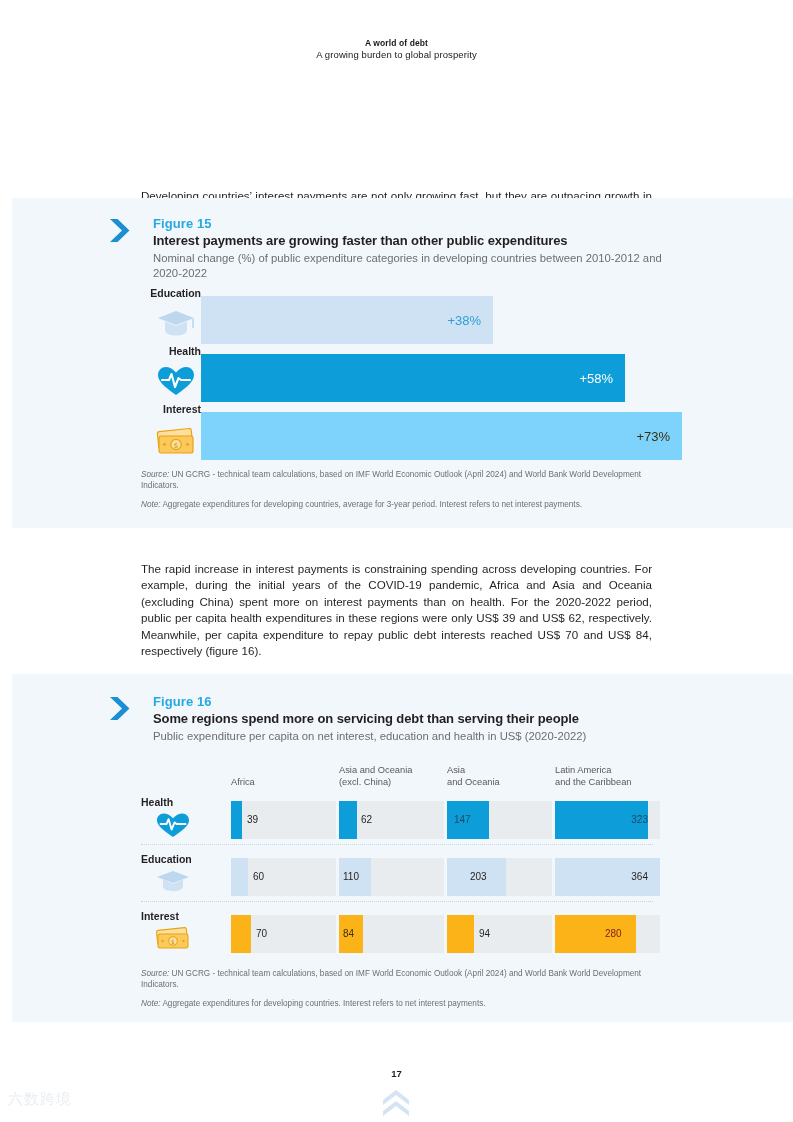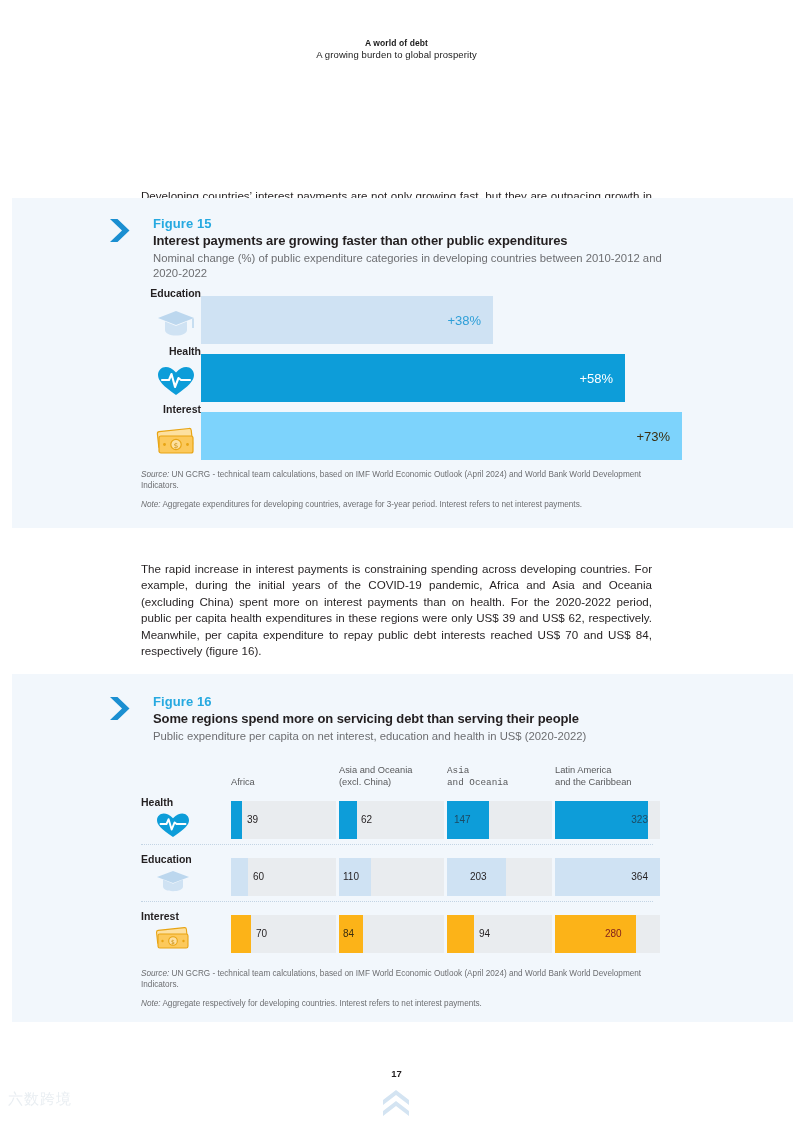--- a/index.html
+++ b/index.html
@@ -361,21 +361,21 @@
 <div class="f16-chart">
 
   <div class="f16-colheads">
     <div class="f16-colhead" style="left:90px;">
       <div>Africa</div>
     </div>
     <div class="f16-colhead" style="left:198px;">
       <div>Asia and Oceania</div>
       <div>(excl. China)</div>
     </div>
-    <div class="f16-colhead" style="left:306px;font-family:Liberation Mono, monospace;">
+    <div class="f16-colhead" style="left:306px;">
       <div>Asia</div>
       <div>and Oceania</div>
     </div>
     <div class="f16-colhead" style="left:414px;">
       <div>Latin America</div>
       <div>and the Caribbean</div>
     </div>
   </div>
 
   <div class="f16-row health first">
@@ -459,21 +459,21 @@
       <div class="f16-num" style="left:50px; color:#7f1d1d;">280</div>
     </div>
   </div>
 </div>
 
 <div class="srcnote" style="top:968px;">
   <div class="sn-line">
     <em>Source:</em><span> UN GCRG - technical team calculations, based on IMF World Economic Outlook (April 2024) and World Bank World Development Indicators.</span>
   </div>
   <div class="sn-line">
-    <em>Note:</em><span> Aggregate respectively for developing countries. Interest refers to net interest payments.</span>
+    <em>Note:</em><span> Aggregate expenditures for developing countries. Interest refers to net interest payments.</span>
   </div>
 </div>
 
 <div class="pagenum">17</div>
 
 <div class="footer-chevrons">
   <svg width="30" height="28" viewBox="0 0 30 28">
     <path d="M15 2 L28 12 L28 17 L15 7 L2 17 L2 12 Z" fill="#d4e4f2"></path>
     <path d="M15 13 L28 23 L28 28 L15 18 L2 28 L2 23 Z" fill="#d4e4f2"></path>
   </svg>

